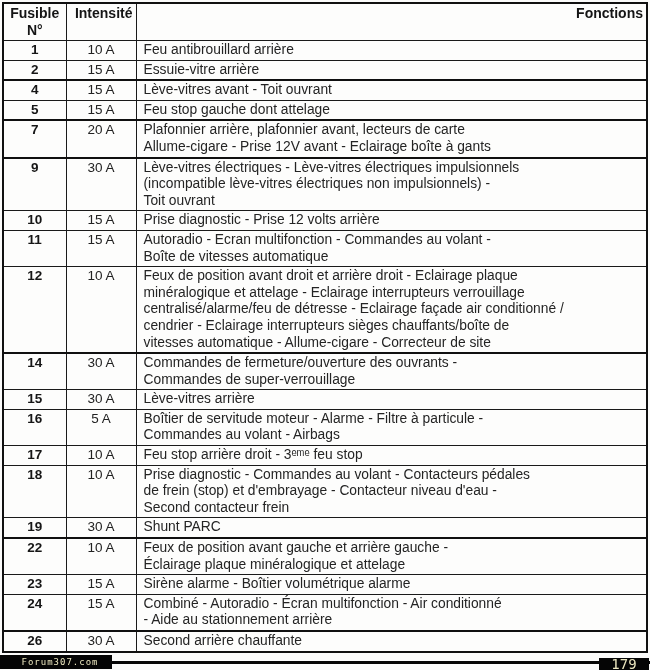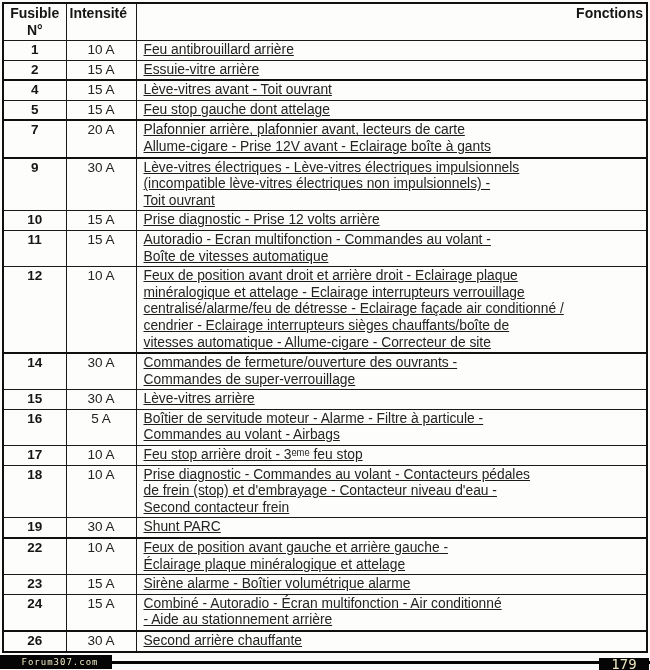--- a/index.html
+++ b/index.html
@@ -33,39 +33,38 @@
     padding: 1px 3px;
   }
   thead th {
     border-bottom: 2px solid #101010;
     font-size: 14px;
     font-weight: bold;
     line-height: 17px;
     color: #151515;
   }
   th.col-num  { text-align: center; }
-  th.col-amp  { text-align: left; }
+  th.col-amp  { text-align: right; }
   th.col-fn   { text-align: right; padding-left: 7px; }
   td.num {
     text-align: center;
     font-weight: bold;
     font-size: 13.5px;
     line-height: 16.6px;
     color: #161616;
   }
   td.amp {
     text-align: center;
     font-size: 13.5px;
     line-height: 16.6px;
     color: #222222;
   }
   td.fn {
     padding-left: 7px;
     padding-right: 2px;
-    text-decoration: underline;
   }
   td.fn .ln {
     font-size: 13.8px;
     line-height: 16.6px;
     white-space: nowrap;
     color: #242424;
   }
   tr.gap td { border-bottom: 2px solid #101010; }
 
   .footer {

